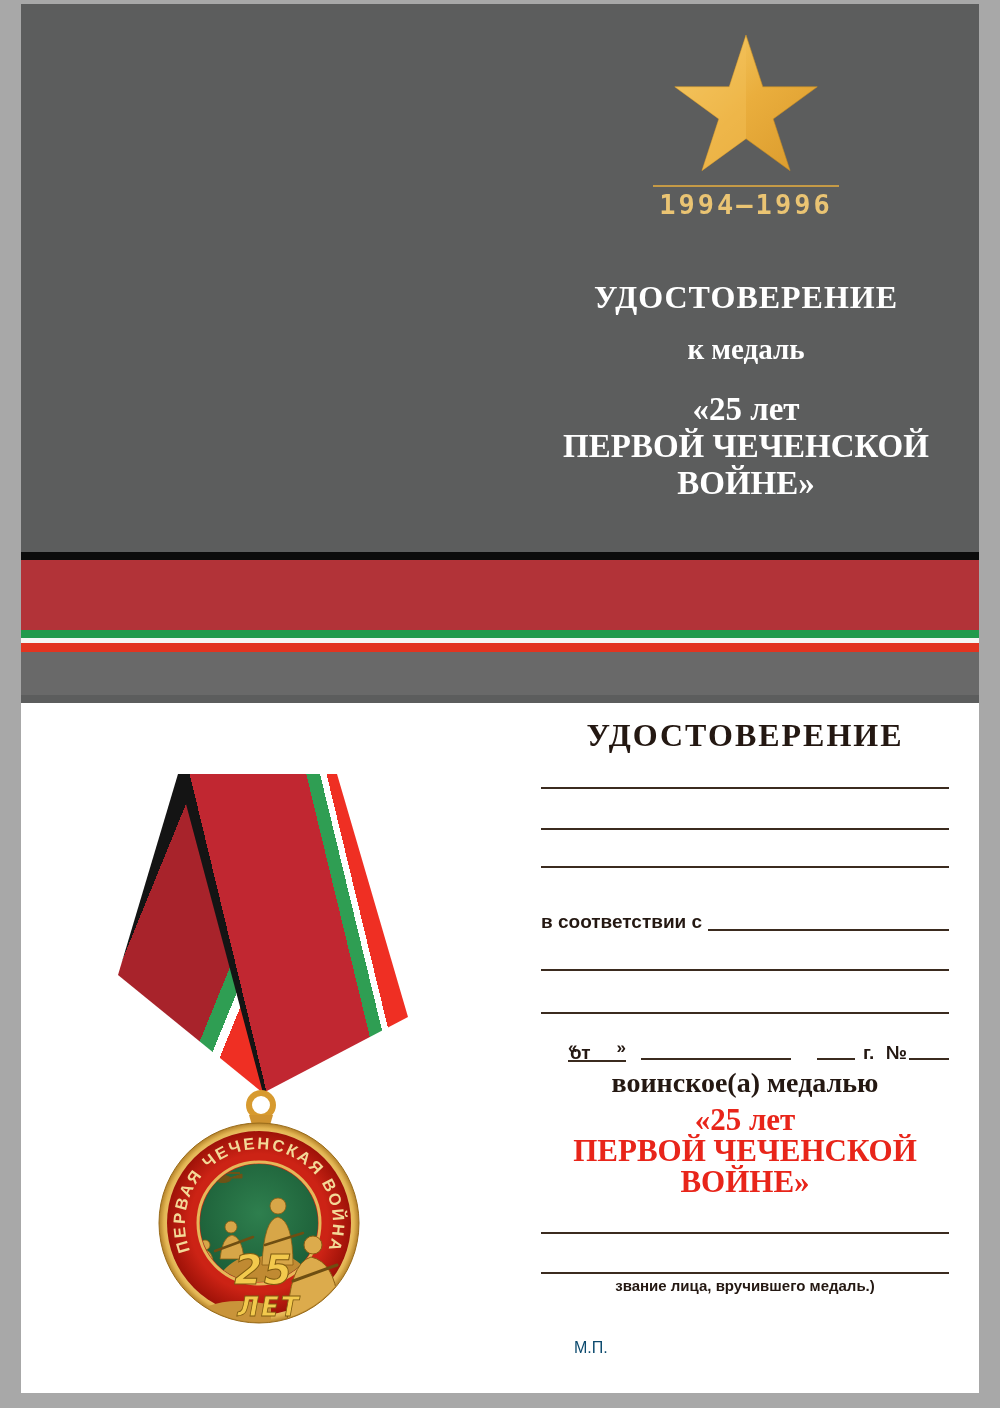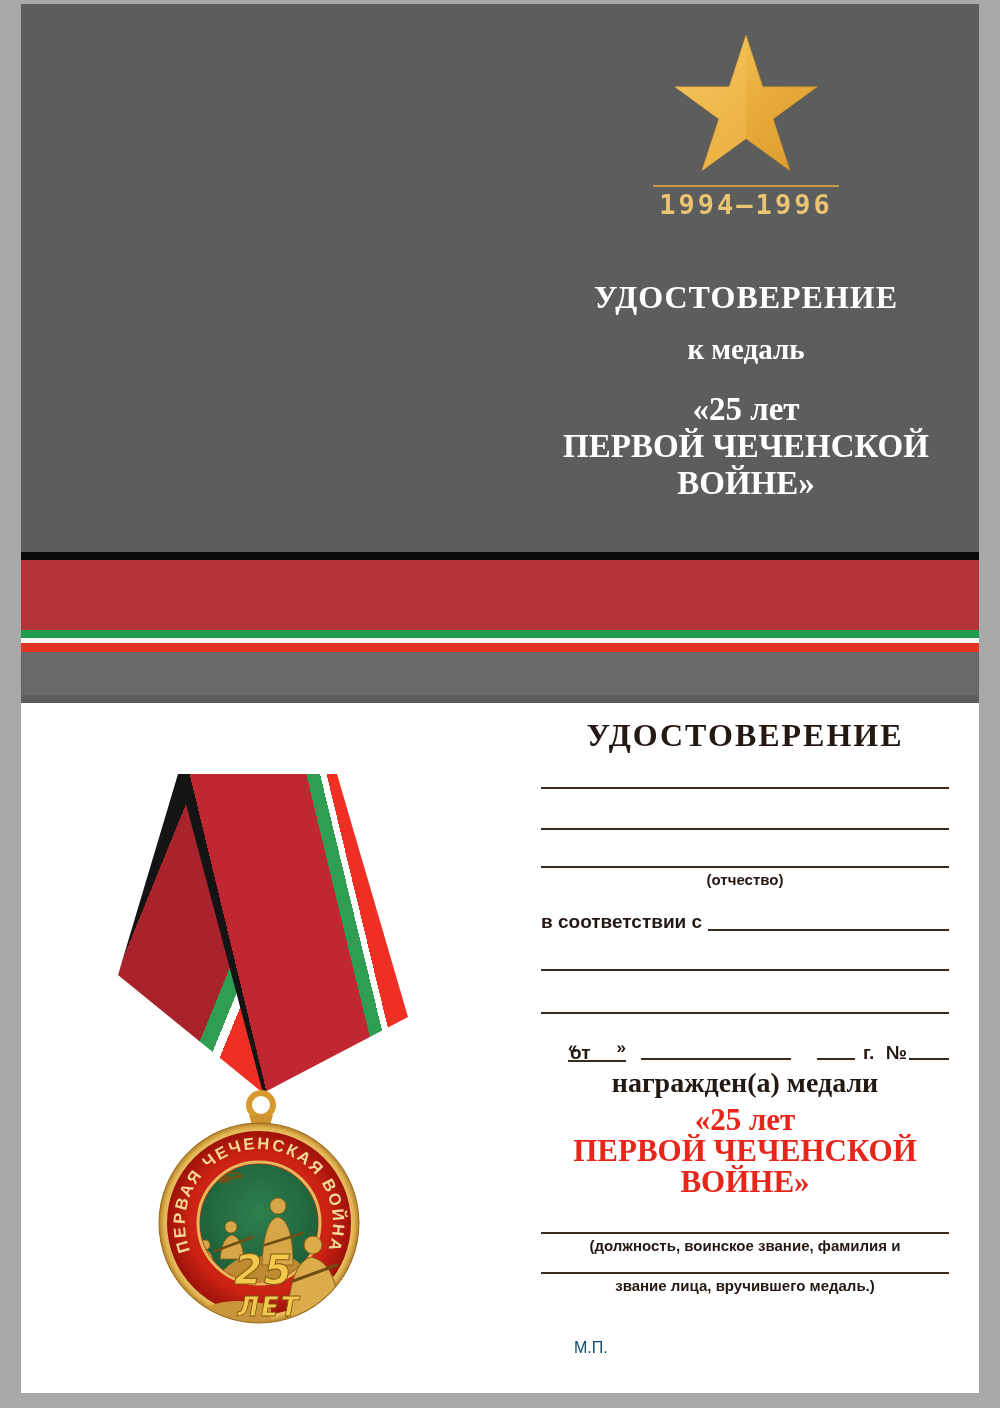--- a/index.html
+++ b/index.html
@@ -221,49 +221,47 @@
         <text x="188" y="573" text-anchor="middle" font-family="DejaVu Sans, sans-serif" font-size="26" font-weight="bold" font-style="italic" letter-spacing="2" fill="#f2c94d" stroke="#7e5a10" stroke-width="0.8">ЛЕТ</text>
       </g>
     </svg>
 
     <div class="form">
       <div class="cert-title">УДОСТОВЕРЕНИЕ</div>
 
       <div class="u-line l1"></div>
       <div class="u-line l2"></div>
       <div class="u-line l3"></div>
-      <div class="caption c3">(отчество)</div>
 
       <div class="accord-label">в соответствии с</div>
       <div class="accord-line"></div>
       <div class="u-line lA"></div>
       <div class="u-line lB"></div>
 
       <div class="date-row">
         <span class="d-ot">от</span>
         <span class="d-qgroup">
           <span class="d-q1">«</span>
           <span class="d-q2">»</span>
         </span>
         <span class="d-ul ul1"></span>
         <span class="d-ul ul2"></span>
         <span class="d-g">г.</span>
         <span class="d-no">№</span>
         <span class="d-ul ul3"></span>
       </div>
 
-      <div class="awarded">награжден(а) медали</div>
+      <div class="awarded">воинское(а) медалью</div>
 
       <div class="medal-name-red">
         <div>«25 лет</div>
         <div>ПЕРВОЙ ЧЕЧЕНСКОЙ</div>
         <div>ВОЙНЕ»</div>
       </div>
 
       <div class="u-line ls1"></div>
-      <div class="caption cs1">(должность, воинское звание, фамилия и</div>
       <div class="u-line ls2"></div>
       <div class="caption cs2">звание лица, вручившего медаль.)</div>
 
       <div class="stamp">М.П.</div>
     </div>
   </div>
 </div>
 
 </body></html>

